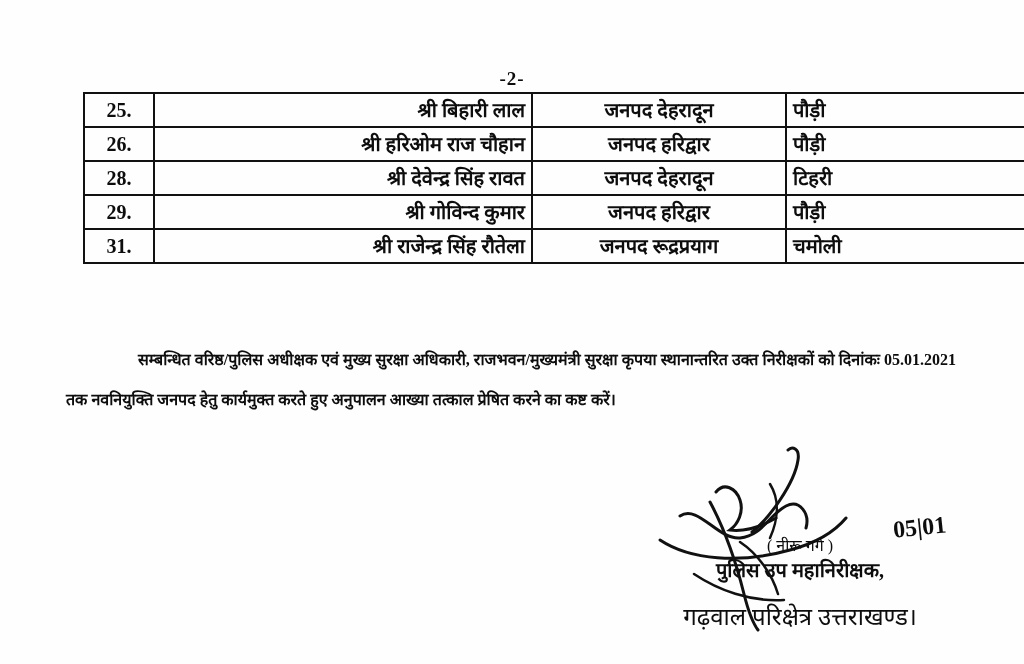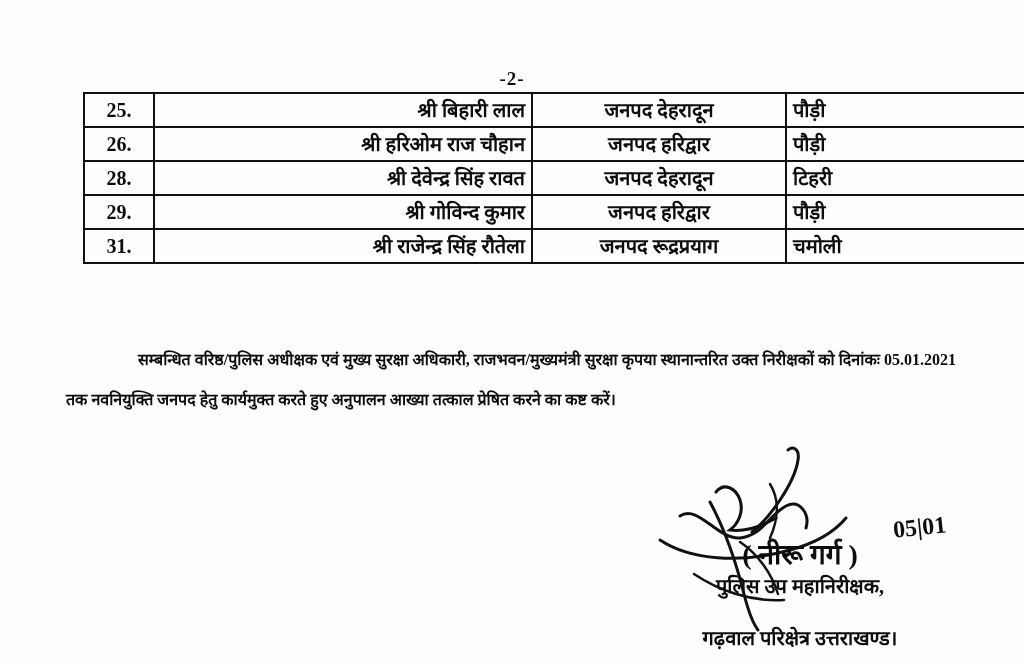--- a/index.html
+++ b/index.html
@@ -96,22 +96,22 @@
     position: relative;
     height: 96px;
     width: 100%;
   }
   .sign-scribble svg {
     position: absolute;
     left: 20px;
     top: -4px;
   }
   .sign-name {
-    font-size: 28px;
-    font-weight: 700;
+    font-size: 16px;
+    font-weight: 400;
     position: relative;
     z-index: 2;
     margin-top: -10px;
   }
   .sign-date {
     position: absolute;
     right: 54px;
     top: 66px;
     font-size: 24px;
     font-weight: 700;
@@ -119,23 +119,23 @@
     z-index: 3;
   }
   .sign-title {
     font-size: 20px;
     font-weight: 700;
     margin-top: 0;
     position: relative;
     z-index: 2;
   }
   .sign-region {
-    font-size: 20px;
-    font-weight: 700;
-    margin-top: 25px;
+    font-size: 24px;
+    font-weight: 400;
+    margin-top: 16px;
   }
   .overlay-scrawl {
     position: absolute;
     left: 40px;
     top: 34px;
     z-index: 4;
     pointer-events: none;
   }
 </style>
 </head>

